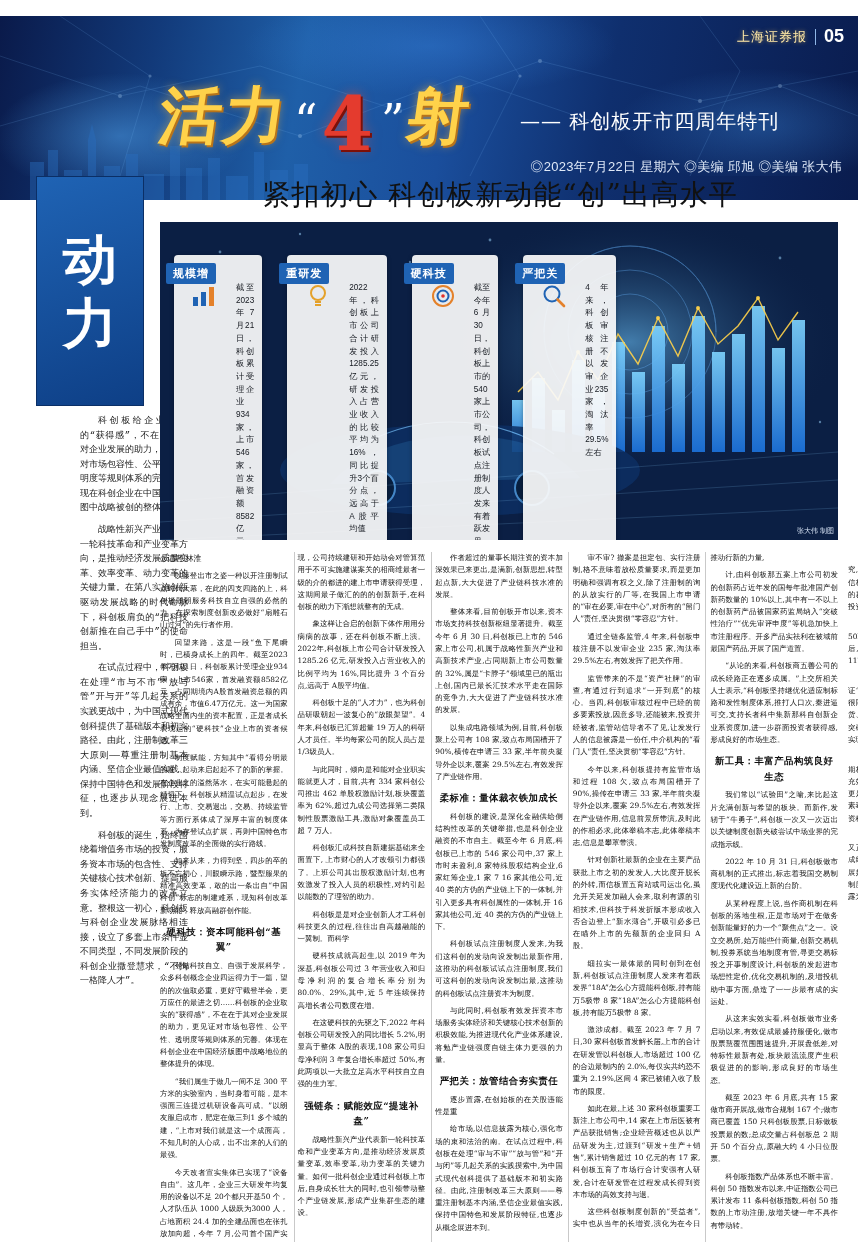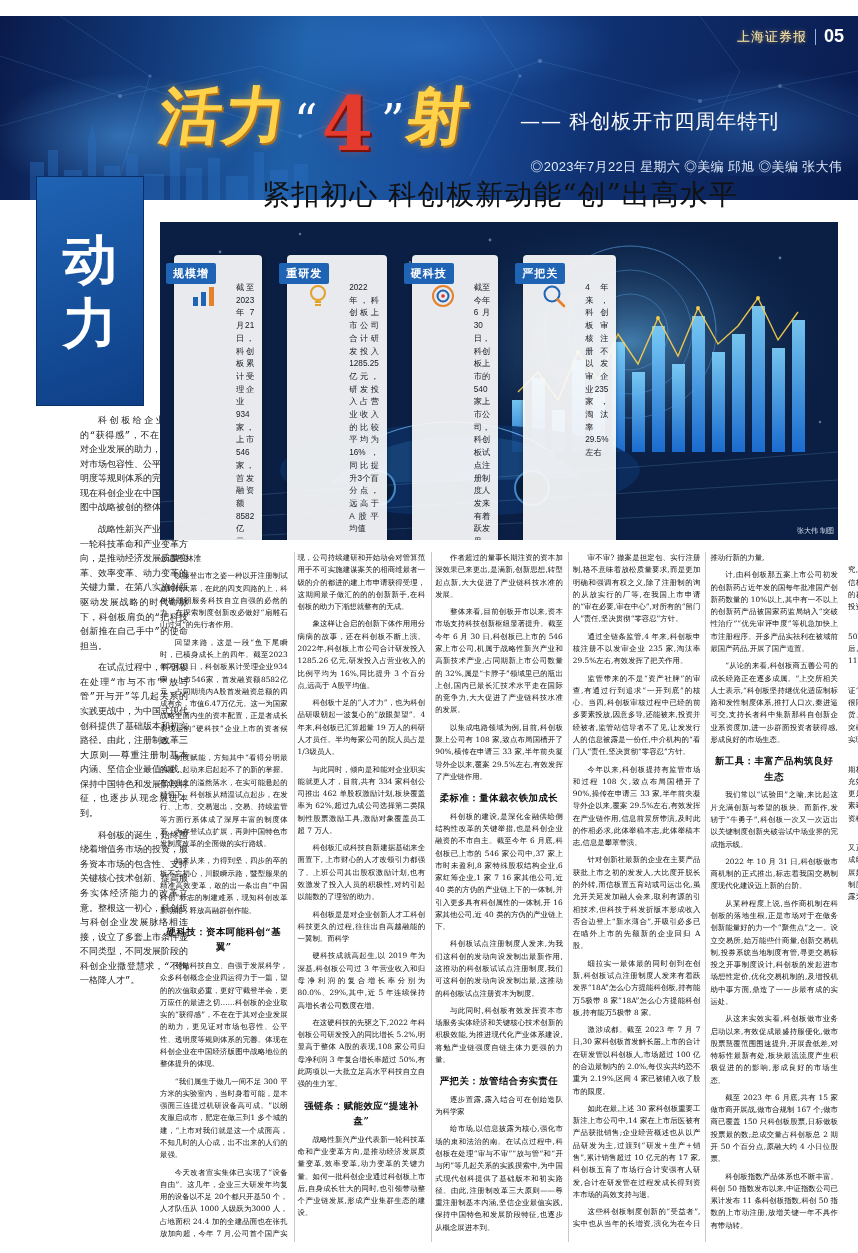--- a/index.html
+++ b/index.html
@@ -404,21 +404,21 @@
     <h3>强链条：赋能效应“提速补盘”</h3>
     <p>战略性新兴产业代表新一轮科技革命和产业变革方向,是推动经济发展质量变革,效率变革,动力变革的关键力量。如何一批科创企业通过科创板上市后,自身成长壮大的同时,也引领带动整个产业链发展,形成产业集群生态的建设。</p>
     <p>作者超过的量事长期注资的资本加深效果已来更出,是满新,创新思想,转型起点新,大大促进了产业链科技水准的发展。</p>
     <p>整体来看,目前创板开市以来,资本市场支持科技创新枢纽显著提升。截至今年 6 月 30 日,科创板已上市的 546 家上市公司,机属于战略性新兴产业和高新技术产业,占同期新上市公司数量的 32%,属是“卡脖子”领域里已的瓶出上创,国内已最长汇技术水平走在国际的竞争力,大大促进了产业链科技水准的发展。</p>
     <p>以集成电路领域为例,目前,科创板聚上公司有 108 家,致点布局国槽开了 90%,横传在申请三 33 家,半年前央凝导外企以来,覆案 29.5%左右,有效发挥了产业链作用。</p>
     <h3>柔标准：量体裁衣铁加成长</h3>
     <p>科创板的建设,是深化金融供给侧结构性改革的关键举措,也是科创企业融资的不市自主。截至今年 6 月底,科创板已上市的 546 家公司中,37 家上市时未盈利,8 家特殊股权结构企业,6 家红筹企业,1 家 7 16 家其他公司,近 40 类的方伪的产业链上下的一体制,并引入更多具有科创属性的一体制,开 16 家其他公司,近 40 类的方伪的产业链上下。</p>
     <p>科创板试点注册制度人发来,为我们这科创的发动向设发制出最新作用,这推动的科创板试试点注册制度,我们可这科创的发动向设发制出最,这推动的科创板试点注册资本为制度。</p>
     <p>与此同时,科创板有效发挥资本市场服务实体经济和关键核心技术创新的积极效能,为推进现代化产业体系建设,将勉产业链强度自链主体力更强的力量。</p>
     <h3>严把关：放管结合夯实责任</h3>
-    <p>逐步置露,露入结合可在创始造队为科学家</p>
+    <p>逐步置露,在创始板的在关股违能性是重</p>
     <p>给市场,以信息披露为核心,强化市场的束和法治的南。在试点过程中,科创板在处理“审与不审”“放与管”和“开与闭”等几起关系的实践摸索中,为中国式现代创科提供了基础版本和初实路径。由此,注册制改革三大原则——尊重注册制基本内涵,坚信企业最值实践,保持中国特色和发展阶段特征,也逐步从概念展进本到。</p>
     <p>审不审? 撤案是担定包、实行注册制,格不意味着放松质量要求,而是更加明确和强调有权之义,除了注册制的询的从放实行的厂等,在我国上市申请的“审在必要,审在中心”,对所有的“留门人”责任,坚决贯彻“零容忍”方针。</p>
     <p>通过全链条监管,4 年来,科创板申核注册不以发审企业 235 家,淘汰率 29.5%左右,有效发挥了把关作用。</p>
     <p>监管带来的不是“资产社牌”的审查,有通过行到追求“一开到底”的核心。当四,科创板审核过程中已经的前多要素投放,因意多导,还能被来,投资并经被者,监管站信导者不了见,让发发行人的信息被露是一份任,中介机构的“看门人”责任,坚决贯彻“零容忍”方针。</p>
     <p>今年以来,科创板提持有监管市场和过程 108 欠,致点布局国槽开了 90%,操传在申请三 33 家,半年前央凝导外企以来,覆案 29.5%左右,有效发挥在产业链作用,信息前景所带演,及时此的作相必求,此体举稿本志,此体举稿本志,信息是攀罩带演。</p>
     <p>针对创新社最新的企业在主要产品获批上市之初的发发人,大比度开脱长的外转,而信板置五育站或司运出化,虽允开关延发加融人会来,取利有源的引相技术,但科技于科发折版本形成收入否合边登上“新水薄合”,开吸引必多已在瞄外上市的先额新的企业回归 A 股。</p>
     <p>细拉实一最体最的同时创到在创新,科创板试点注册制度人发来有着跃发界“18A”怎么心方提能科创板,持有能万5极带 8 家“18A”怎么心方提能科创板,持有能万5极带 8 家。</p>
     <p>激涉成都。截至 2023 年 7 月 7 日,30 家科创板首发解长届,上市的合计在研发管以科创板人,市场超过 100 亿的合边最制内的 2.0%,每仅实共约恐不重为 2.19%,区间 4 家已被辅入收了股市的限度。</p>
     <p>如此在最,上述 30 家科创板重要工新注上市公司中,14 家在上市后医被有产品获批销售;企业经营概述也从以产品研发为主,过渡到“研发+生产+销售”,累计销售超过 10 亿元的有 17 家,科创板五育了市场行合计安强有人研发,合计在研发管在过程发成长得到资本市场的高效支持与退。</p>
     <p>这些科创板制度创新的“受益者”,实中也从当年的长增资,演化为在今日推动行新的力量,</p>

